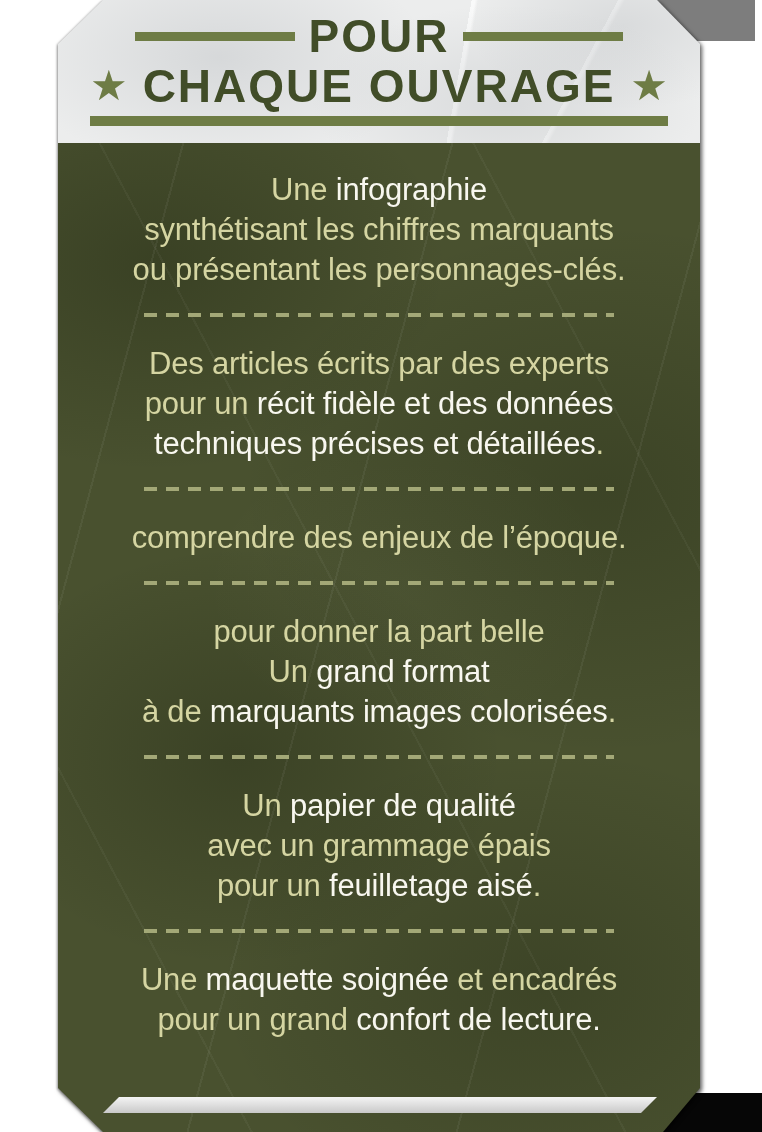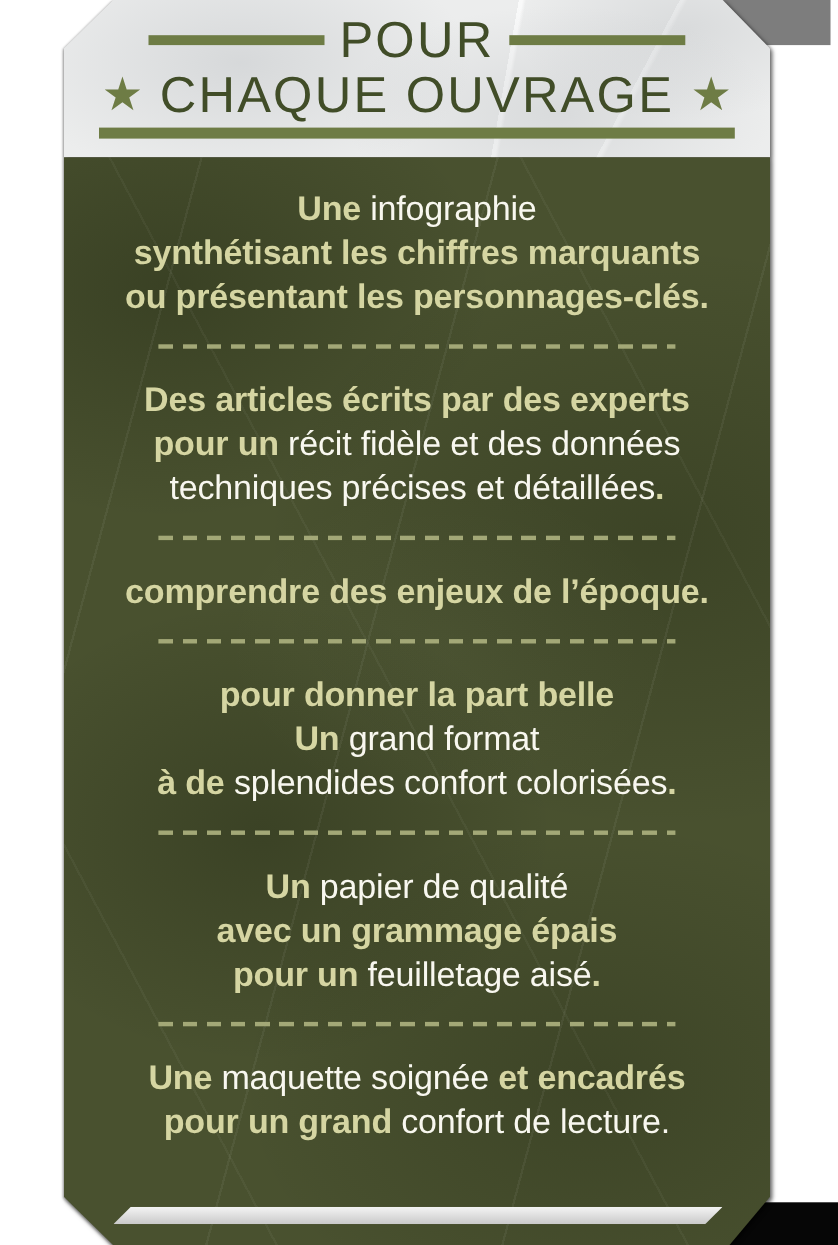--- a/index.html
+++ b/index.html
@@ -32,21 +32,21 @@
     background-color:#eceded;
     background-image:
       radial-gradient(300px 160px at 25% 40%, rgba(158,163,168,.28), transparent 70%),
       radial-gradient(280px 140px at 70% 72%, rgba(148,153,158,.22), transparent 70%),
       radial-gradient(220px 120px at 88% 18%, rgba(150,155,160,.22), transparent 70%),
       linear-gradient(100deg, transparent 0 62%, rgba(255,255,255,.7) 62% 62.5%, transparent 63%),
       linear-gradient(118deg, transparent 0 78%, rgba(255,255,255,.6) 78% 78.4%, transparent 79%);
   }
   .title-row{display:flex;align-items:center;justify-content:center;height:50px;}
   .title-text{
-    font-size:46px;font-weight:normal;color:#414d28;letter-spacing:2px;
+    font-size:46px;font-weight:bold;color:#414d28;letter-spacing:2px;
     line-height:50px;white-space:nowrap;
   }
   .title-bar{width:160px;height:9px;background:#6e7c45;margin:0 14px;}
   .star{
     color:#6e7c45;font-size:42px;line-height:50px;margin:0 15px;
     font-family:"DejaVu Sans", sans-serif;
   }
   .header-divider{width:578px;height:10px;background:#6e7c45;margin:5px auto 0;}
   
   .body-green{
@@ -60,21 +60,21 @@
       radial-gradient(300px 220px at 55% 45%, rgba(220,230,190,.04), transparent 70%);
   }
   .body-green::after{
     content:"";position:absolute;inset:0;pointer-events:none;
     background:
       repeating-linear-gradient(105deg, transparent 0 120px, rgba(255,255,255,.05) 120px 122px, transparent 122px 260px),
       repeating-linear-gradient(62deg, transparent 0 170px, rgba(255,255,255,.04) 170px 172px, transparent 172px 330px);
   }
   .block{text-align:center;position:relative;z-index:1;}
   .line{font-size:31px;line-height:40px;letter-spacing:-.2px;white-space:nowrap;}
-  .seg.accent{color:#d5d5a2;font-weight:bold;}
+  .seg.accent{color:#d5d5a2;font-weight:normal;}
   .seg.bold{color:#f8f7ef;font-weight:normal;}
   .sep{
     width:470px;height:4px;margin:23px auto 27px;position:relative;z-index:1;
     background:repeating-linear-gradient(90deg,#a3a877 0 13px,transparent 13px 22px);
   }
   
   .footer-bar{
     position:absolute;left:45px;bottom:19px;width:554px;height:16px;z-index:2;
     background:linear-gradient(#f4f4f4,#c9c9c9);
     clip-path:polygon(16px 0,100% 0,calc(100% - 16px) 100%,0 100%);
@@ -120,21 +120,21 @@
       <div class="sep"></div>
 
       <div class="block">
         <div class="line"><span class="seg accent">comprendre des enjeux de l’époque.</span></div>
       </div>
       <div class="sep"></div>
 
       <div class="block">
         <div class="line"><span class="seg accent">pour donner la part belle</span></div>
         <div class="line"><span class="seg accent">Un </span><span class="seg bold">grand format</span></div>
-        <div class="line"><span class="seg accent">à de </span><span class="seg bold">splendides confort colorisées</span><span class="seg accent">.</span></div>
+        <div class="line"><span class="seg accent">à de </span><span class="seg bold">marquants images colorisées</span><span class="seg accent">.</span></div>
       </div>
       <div class="sep"></div>
 
       <div class="block">
         <div class="line"><span class="seg accent">Un </span><span class="seg bold">papier de qualité</span></div>
         <div class="line"><span class="seg accent">avec un grammage épais</span></div>
         <div class="line"><span class="seg accent">pour un </span><span class="seg bold">feuilletage aisé</span><span class="seg accent">.</span></div>
       </div>
       <div class="sep"></div>
 

